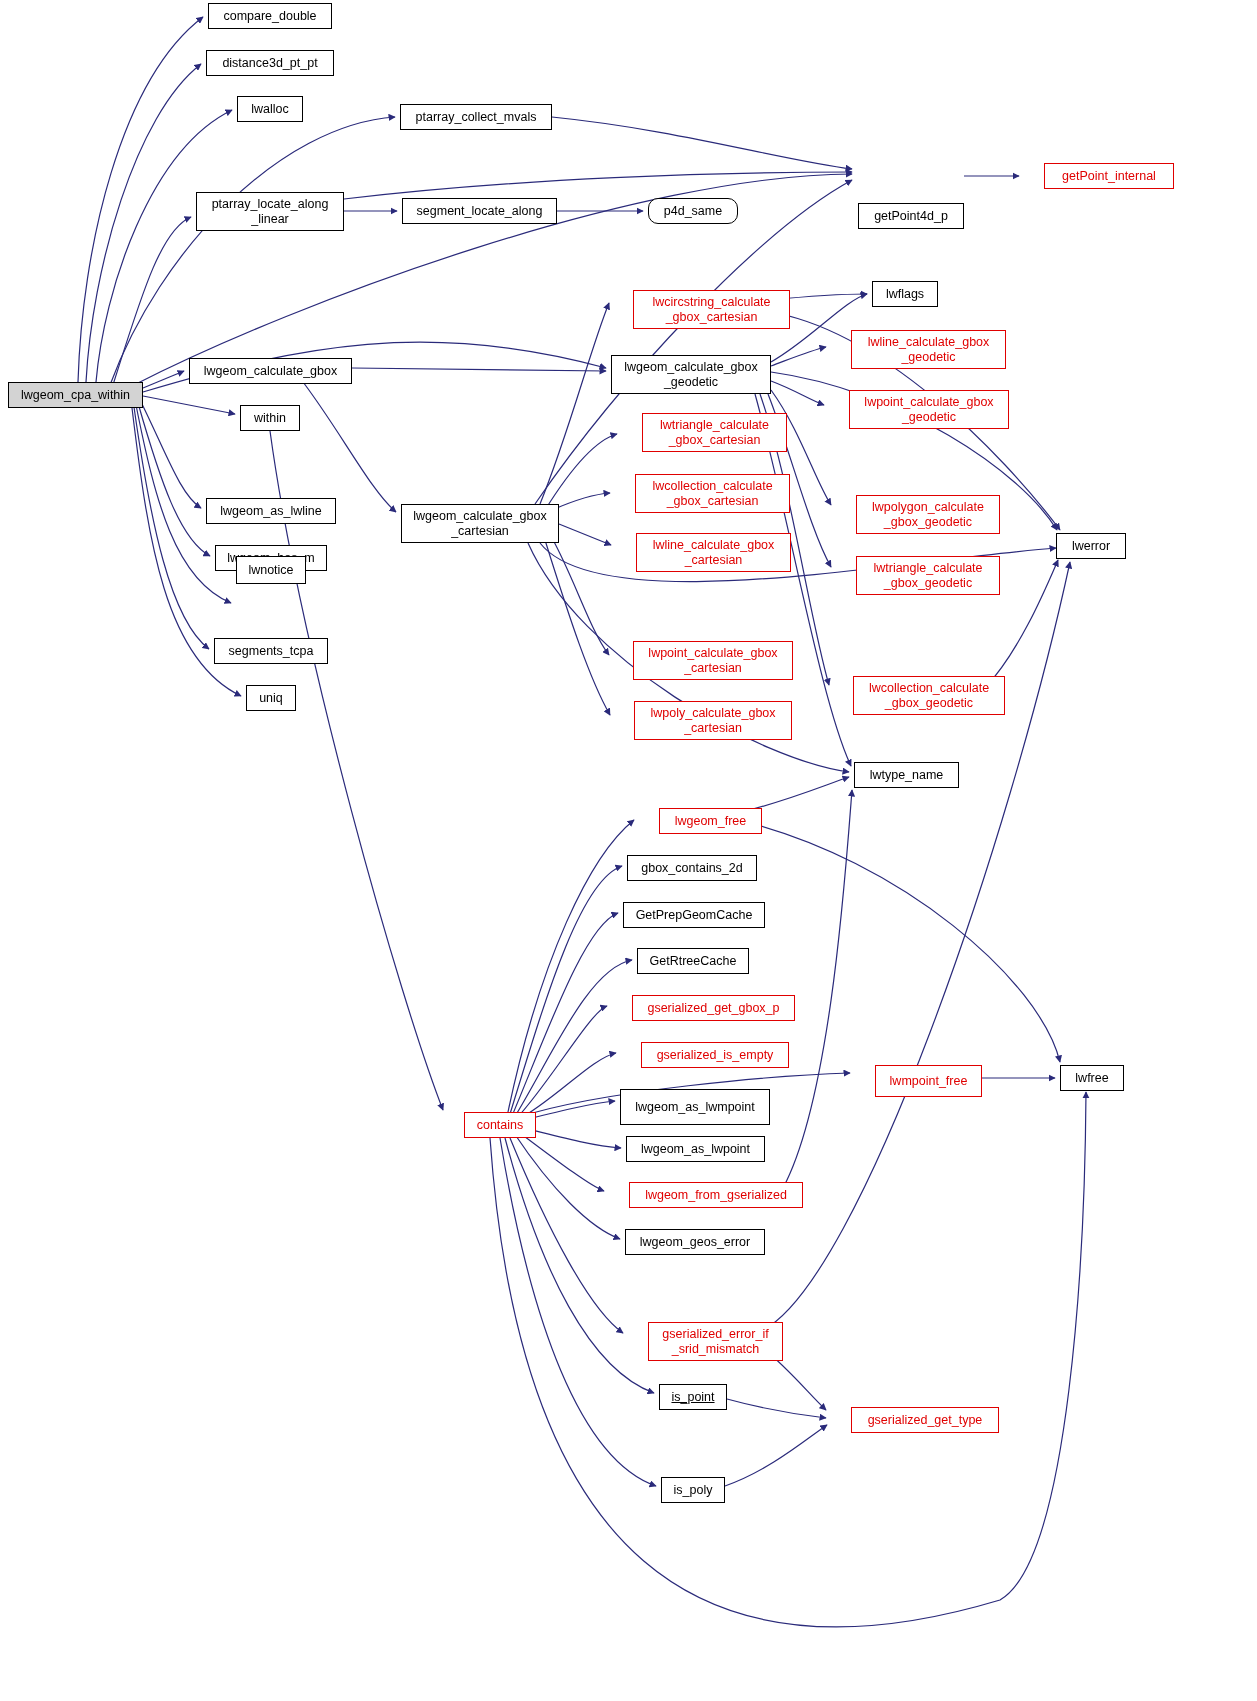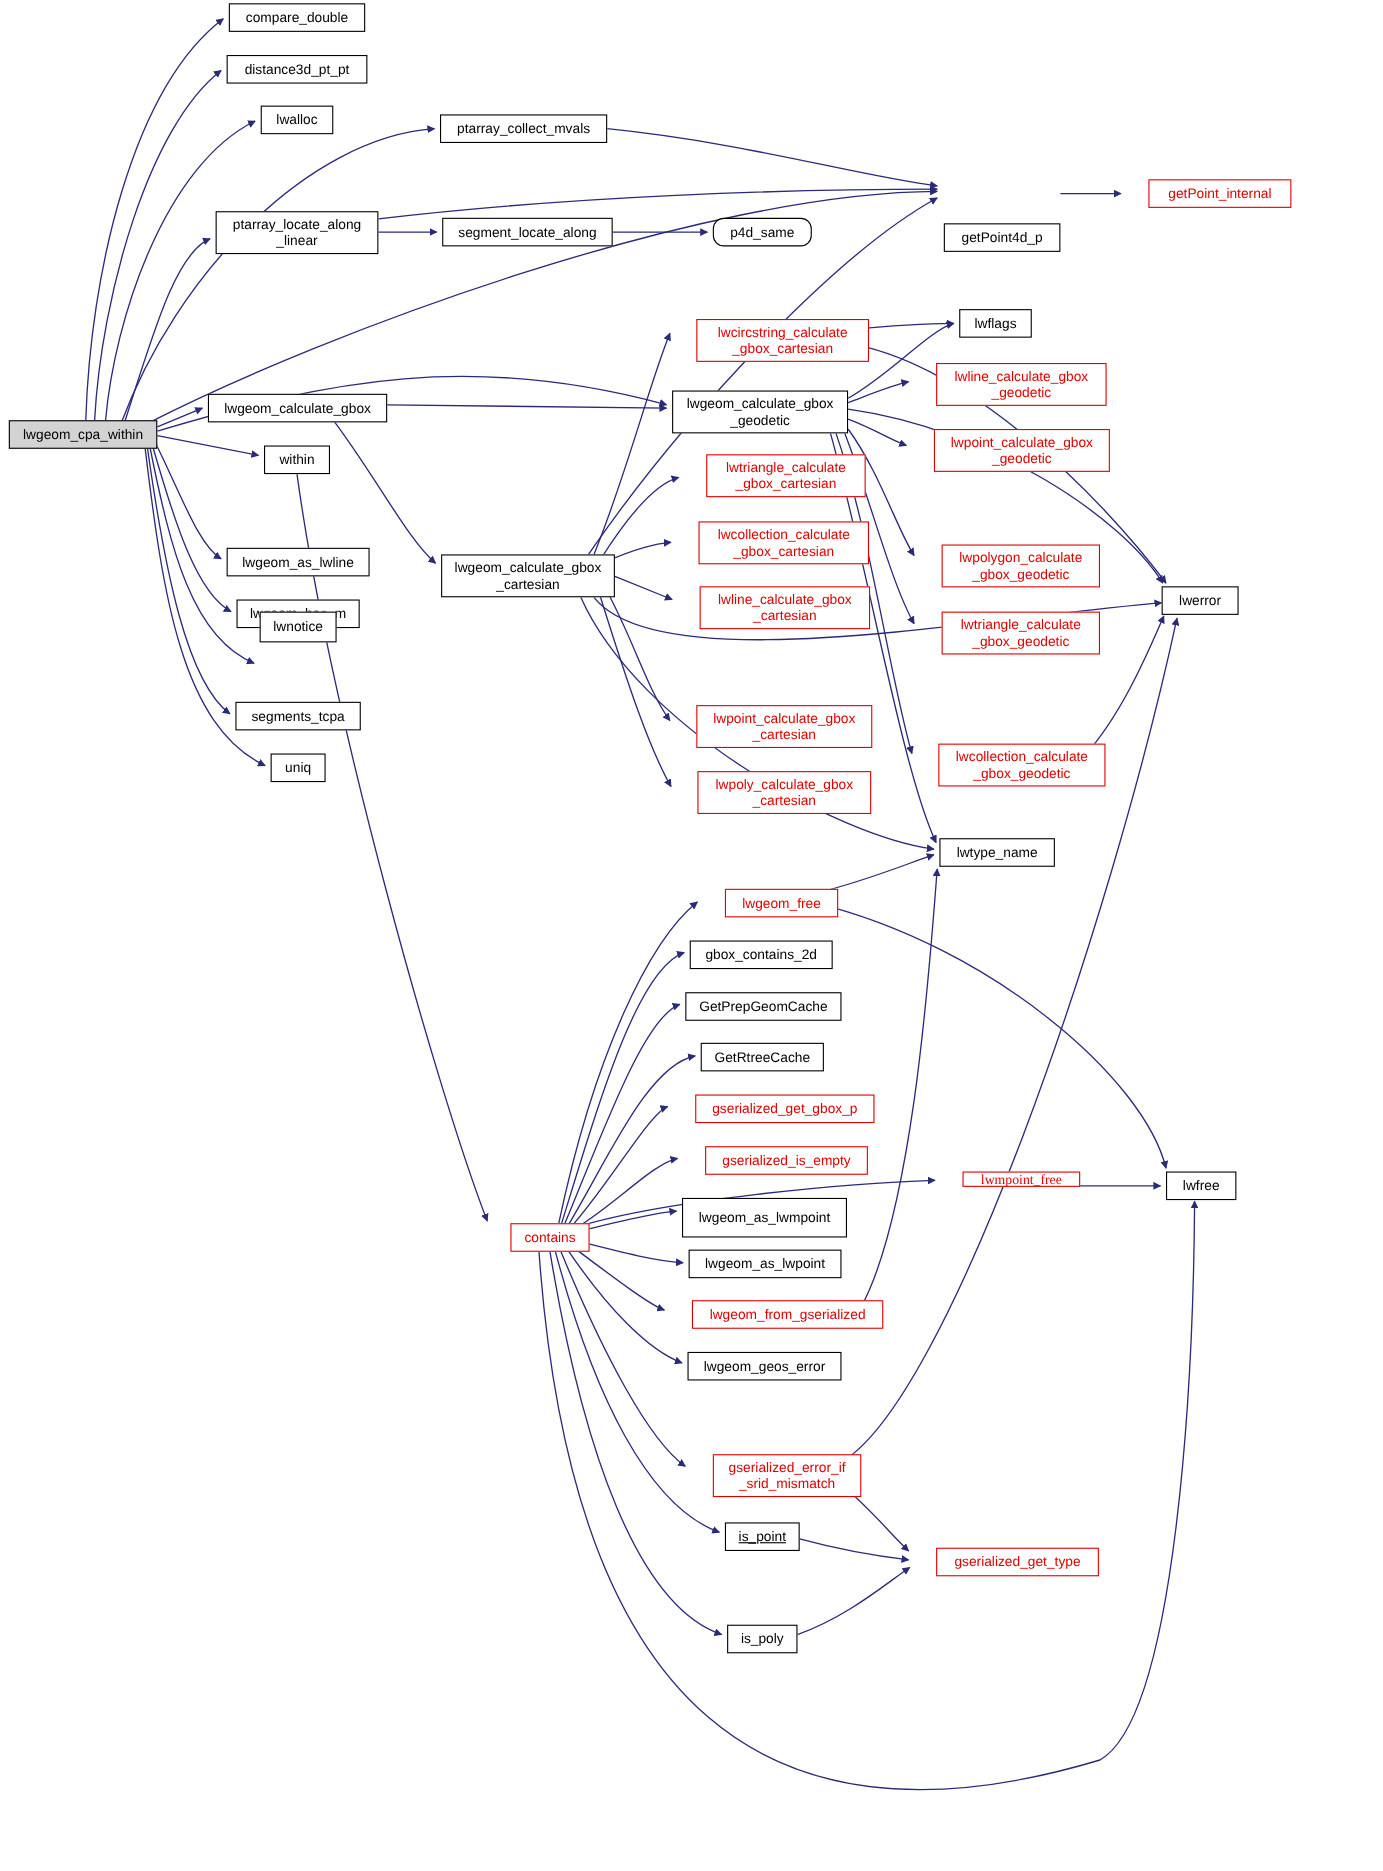--- a/index.html
+++ b/index.html
@@ -210,21 +210,21 @@
       <div class="node" style="left: 854px; top: 762px; width: 105px; height: 26px;">lwtype_name</div>
       <div class="node red" style="left: 639px; top: 808px; width: 103px; height: 26px;">lwgeom_free</div>
       <div class="node" style="left: 627px; top: 855px; width: 130px; height: 26px;">gbox_contains_2d</div>
       <div class="node" style="left: 623px; top: 902px; width: 142px; height: 26px;">GetPrepGeomCache</div>
       <div class="node" style="left: 637px; top: 948px; width: 112px; height: 26px;">GetRtreeCache</div>
       <div class="node red" style="left: 612px; top: 995px; width: 163px; height: 26px;">gserialized_get_gbox_p</div>
       <div class="node red" style="left: 621px; top: 1042px; width: 148px; height: 26px;">gserialized_is_empty</div>
       <div class="node" style="left: 620px; top: 1089px; width: 150px; height: 36px;">lwgeom_as_lwmpoint</div>
       <div class="node" style="left: 626px; top: 1136px; width: 139px; height: 26px;">lwgeom_as_lwpoint</div>
       <div class="node red" style="left: 444px; top: 1112px; width: 72px; height: 26px;">contains</div>
-      <div class="node red" style="left: 855px; top: 1065px; width: 107px; height: 14px; font-family: Liberation Serif, serif;">lwmpoint_free</div>
+      <div class="node red" style="left: 855px; top: 1065px; width: 107px; height: 32px;">lwmpoint_free</div>
       <div class="node" style="left: 1060px; top: 1065px; width: 64px; height: 26px;">lwfree</div>
       <div class="node red" style="left: 609px; top: 1182px; width: 174px; height: 26px;">lwgeom_from_gserialized</div>
       <div class="node" style="left: 625px; top: 1229px; width: 140px; height: 26px;">lwgeom_geos_error</div>
       <div class="node red" style="left: 628px; top: 1322px; width: 135px; height: 39px;">gserialized_error_if
 _srid_mismatch</div>
       <div class="node" style="left: 659px; top: 1384px; width: 68px; height: 26px; text-decoration: underline;">is_point</div>
       <div class="node red" style="left: 831px; top: 1407px; width: 148px; height: 26px;">gserialized_get_type</div>
       <div class="node" style="left: 661px; top: 1477px; width: 64px; height: 26px;">is_poly</div>
     </div>
 

